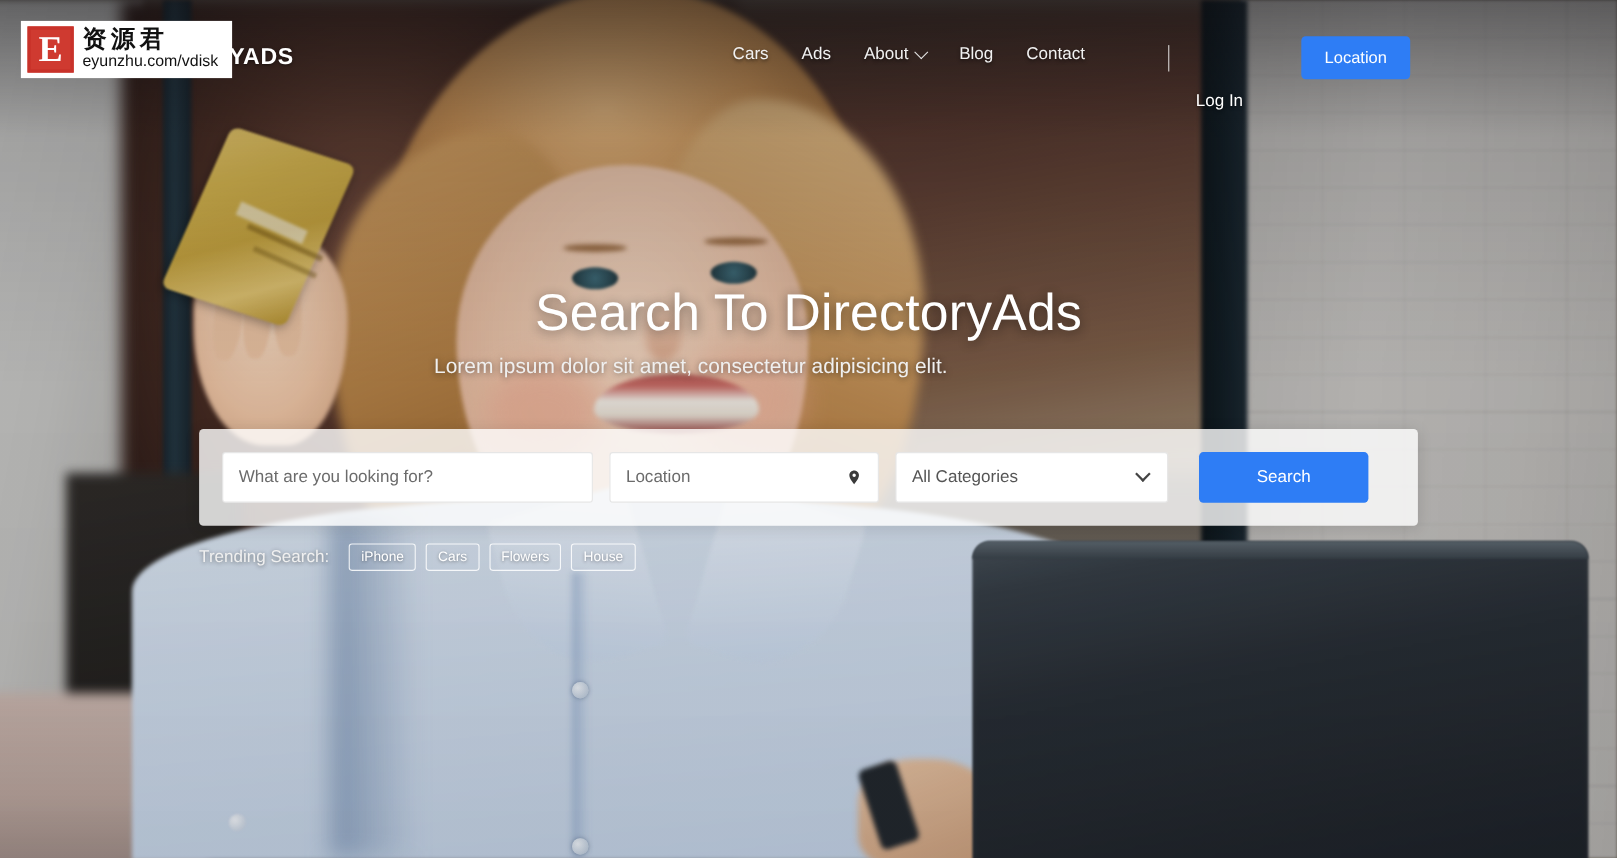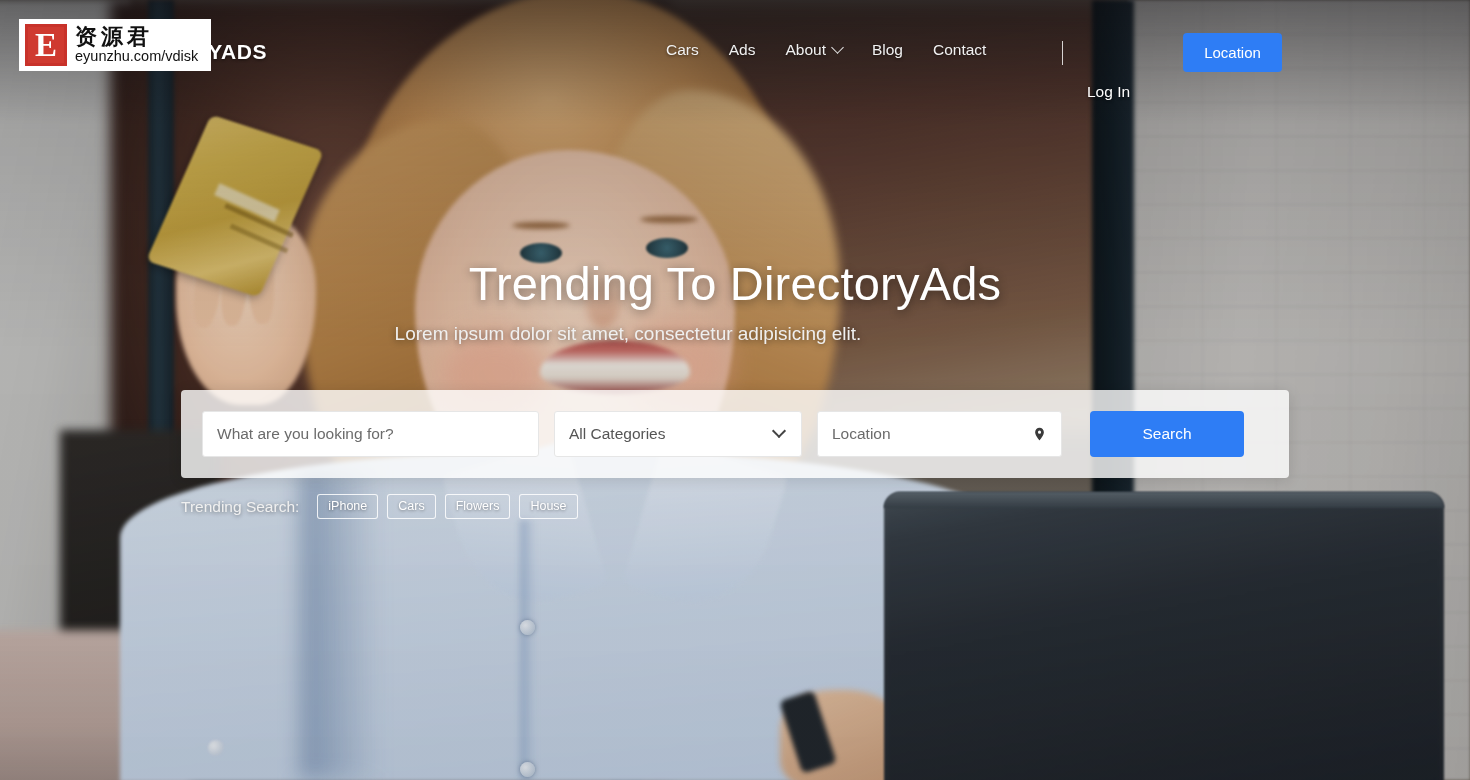--- a/index.html
+++ b/index.html
@@ -434,41 +434,41 @@
       <a class="nav-link">
         <span>Contact</span>
       </a>
     </nav>
 
     <div class="divider"></div>
     <a class="login">Log In</a>
     <button class="register">Location</button>
   </div>
 
-  <h1 class="hero-title">Trending To DirectoryAds</h1>
+  <h1 class="hero-title">Search To DirectoryAds</h1>
   <p class="hero-sub">Lorem ipsum dolor sit amet, consectetur adipisicing elit.</p>
 
   <div class="search-panel">
 
     <div class="field f-what">
       <input type="text" placeholder="What are you looking for?" style="">
-    </div>
-
-    <div class="field f-cat">
-      <span class="cat-label">All Categories</span>
-      <span class="cat-chev"></span>
     </div>
 
     <div class="field f-loc">
       <input type="text" placeholder="Location" style="">
       <span class="pin">
         <svg viewBox="0 0 24 24" width="15" height="15">
           <path d="M12 2C8.1 2 5 5.1 5 9c0 5.2 7 13 7 13s7-7.8 7-13c0-3.9-3.1-7-7-7zm0 9.5A2.5 2.5 0 1 1 12 6.5a2.5 2.5 0 0 1 0 5z" fill="#3a3a3a"></path>
         </svg>
       </span>
+    </div>
+
+    <div class="field f-cat">
+      <span class="cat-label">All Categories</span>
+      <span class="cat-chev"></span>
     </div>
 
     <button class="search-btn">Search</button>
   </div>
 
   <div class="trending">
     <span class="trending-label">Trending Search:</span>
     <span class="tag">iPhone</span>
     <span class="tag">Cars</span>
     <span class="tag">Flowers</span>

